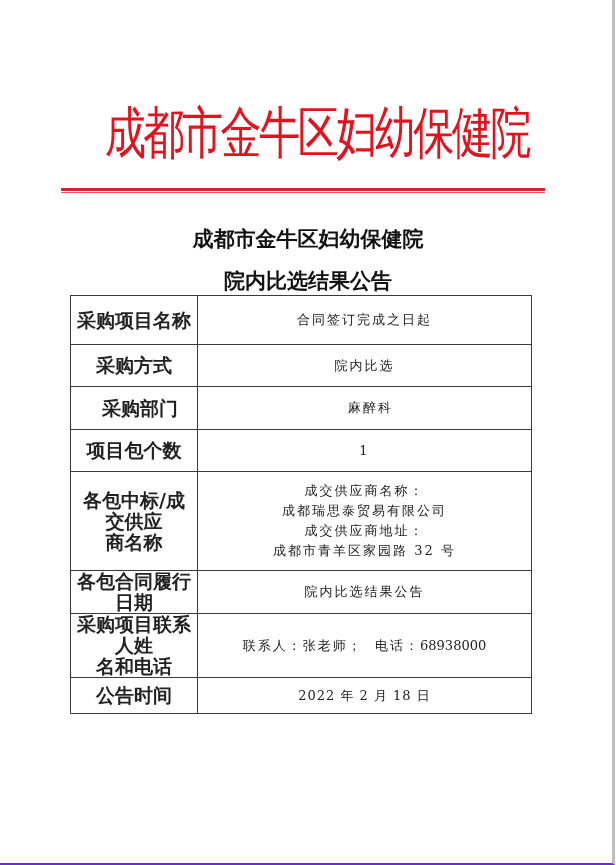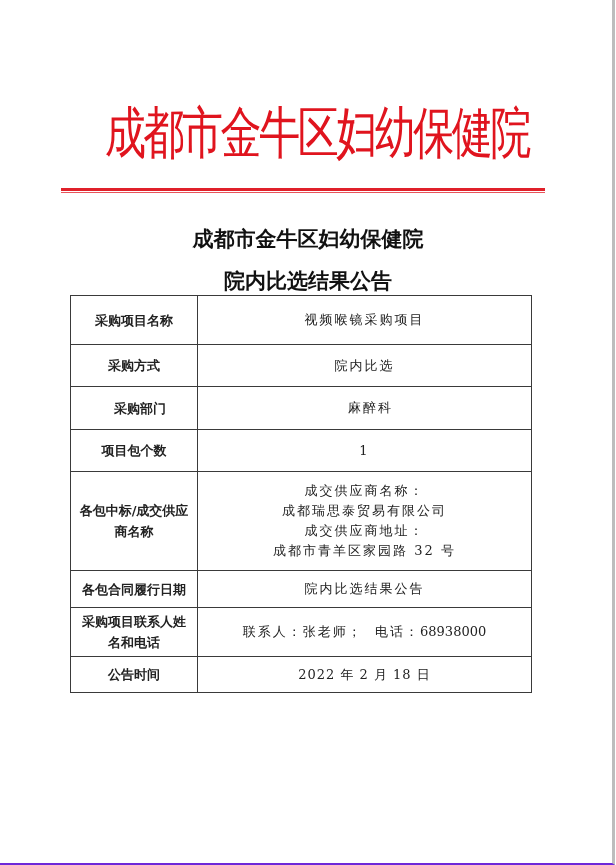--- a/index.html
+++ b/index.html
@@ -76,21 +76,21 @@
     table.info td {
       border: 1px solid #3a3a3a;
       text-align: center;
       vertical-align: middle;
       padding: 0 4px;
       color: #222222;
     }
     td.label {
       width: 118px;
       font-family: "DejaVu Sans", "Liberation Sans", sans-serif;
-      font-size: 13px;
+      font-size: 19px;
       font-weight: bold;
       color: #1a1a1a;
       line-height: 21px;
     }
     td.value {
       font-family: "DejaVu Serif", "Liberation Serif", serif;
       font-size: 13px;
       color: #333333;
       letter-spacing: 2px;
       line-height: 20px;
@@ -115,21 +115,21 @@
   <div class="red-rule thick"></div>
   <div class="red-rule thin"></div>
 
   <div class="doc-title l1">成都市金牛区妇幼保健院</div>
   <div class="doc-title l2">院内比选结果公告</div>
 
   <table class="info">
     <tbody>
         <tr class="r1">
       <td class="label">采购项目名称</td>
-      <td class="value">视频喉镜采购项目</td>
+      <td class="value">合同签订完成之日起</td>
     </tr>
     <tr class="r2">
       <td class="label">采购方式</td>
       <td class="value">院内比选</td>
     </tr>
     <tr class="r3">
       <td class="label">采购部门</td>
       <td class="value">麻醉科</td>
     </tr>
     <tr class="r4">

